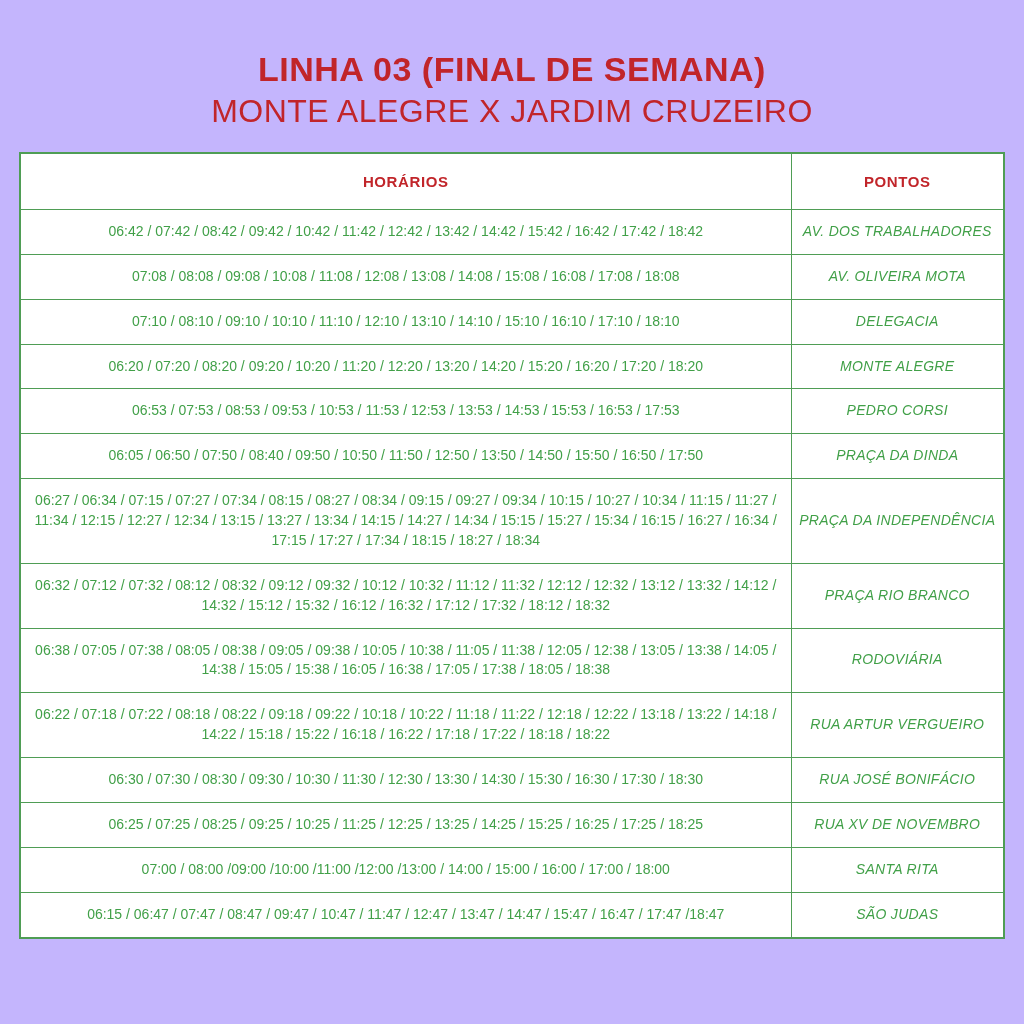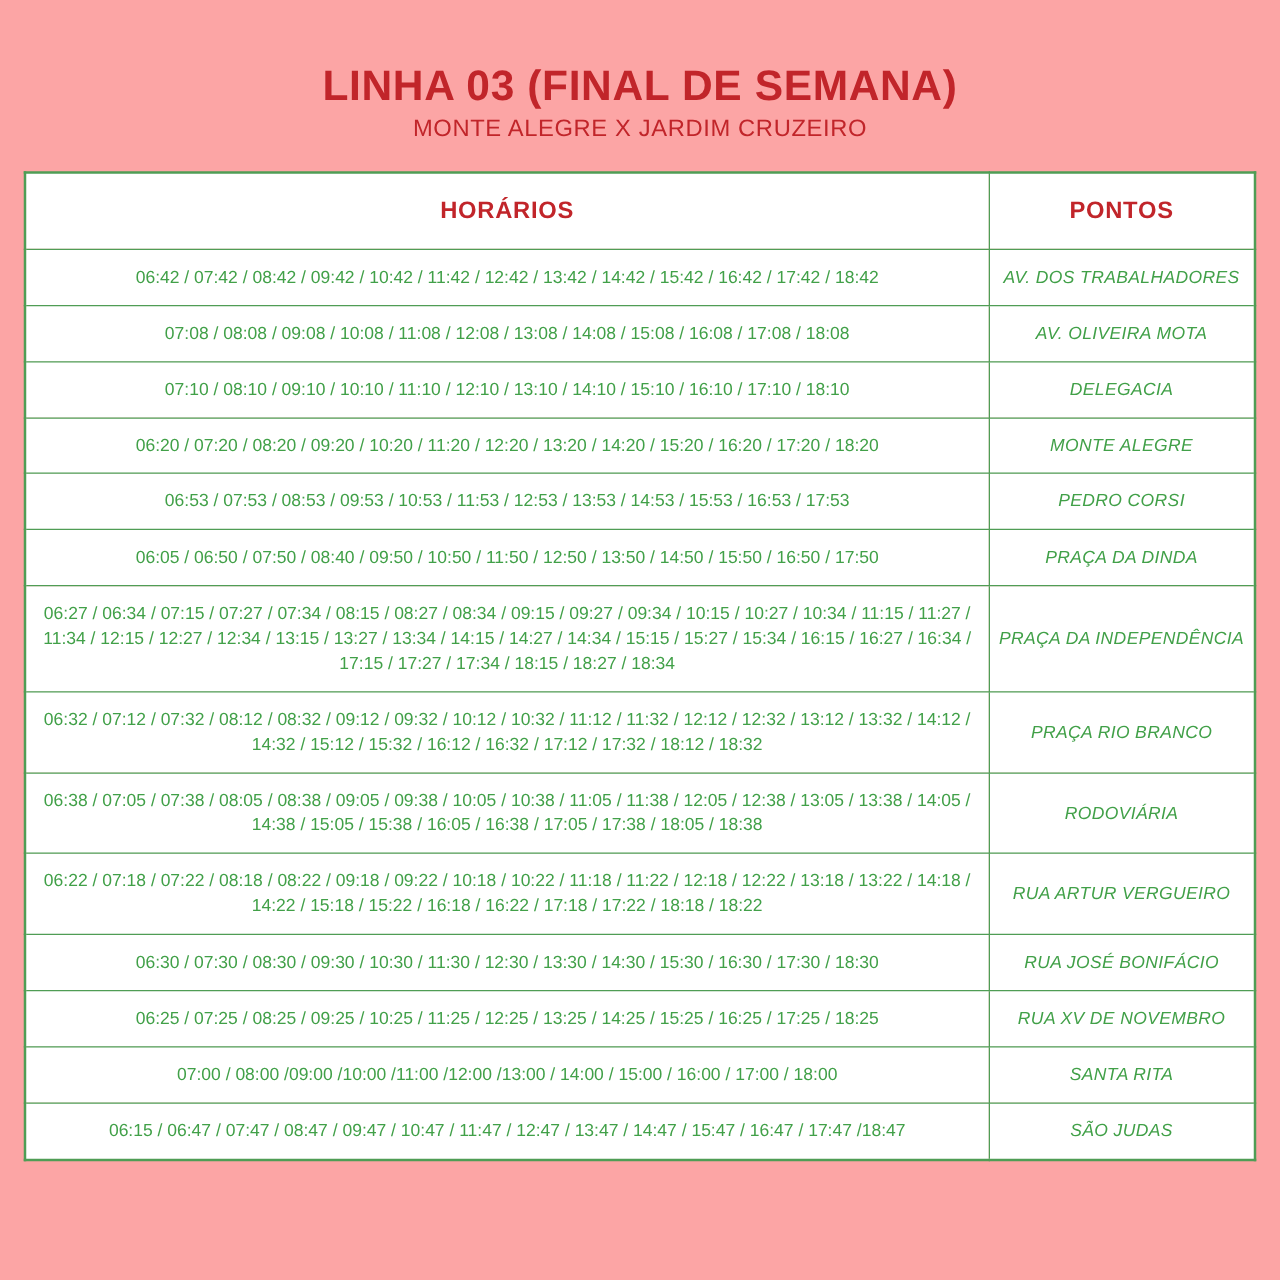--- a/index.html
+++ b/index.html
@@ -4,59 +4,59 @@
 <style>
   html, body {
     margin: 0;
     padding: 0;
     background: #ffffff;
     font-family: "Liberation Sans", sans-serif;
   }
   .page {
     width: 1024px;
     height: 1024px;
-    background: #fca5a5;
+    background: #c4b5fd;
     box-sizing: border-box;
     padding-top: 50px;
   }
   .title {
     margin: 0;
     text-align: center;
     color: #c1252a;
     font-size: 34px;
     line-height: 1.15;
     font-weight: bold;
     letter-spacing: 0.5px;
   }
   .subtitle {
     margin: 4px 0 0 0;
     text-align: center;
     color: #c1252a;
-    font-size: 19px;
+    font-size: 32px;
     line-height: 1.15;
     font-weight: normal;
     letter-spacing: 0.5px;
   }
   table.schedule {
     width: 984px;
     margin: 22px auto 0 auto;
     border-collapse: collapse;
     table-layout: fixed;
   }
   table.schedule, table.schedule th, table.schedule td {
     border: 1px solid #4f9d55;
   }
   table.schedule {
     border: 2px solid #4f9d55;
   }
   col.c-times { width: 771px; }
   col.c-stop  { width: 213px; }
   th {
     color: #c1252a;
-    font-size: 19px;
+    font-size: 15px;
     font-weight: bold;
     letter-spacing: 0.6px;
     padding: 19px 6px;
     text-align: center;
     vertical-align: middle;
     background: #ffffff;
   }
   td {
     color: #41a048;
     font-size: 14px;

